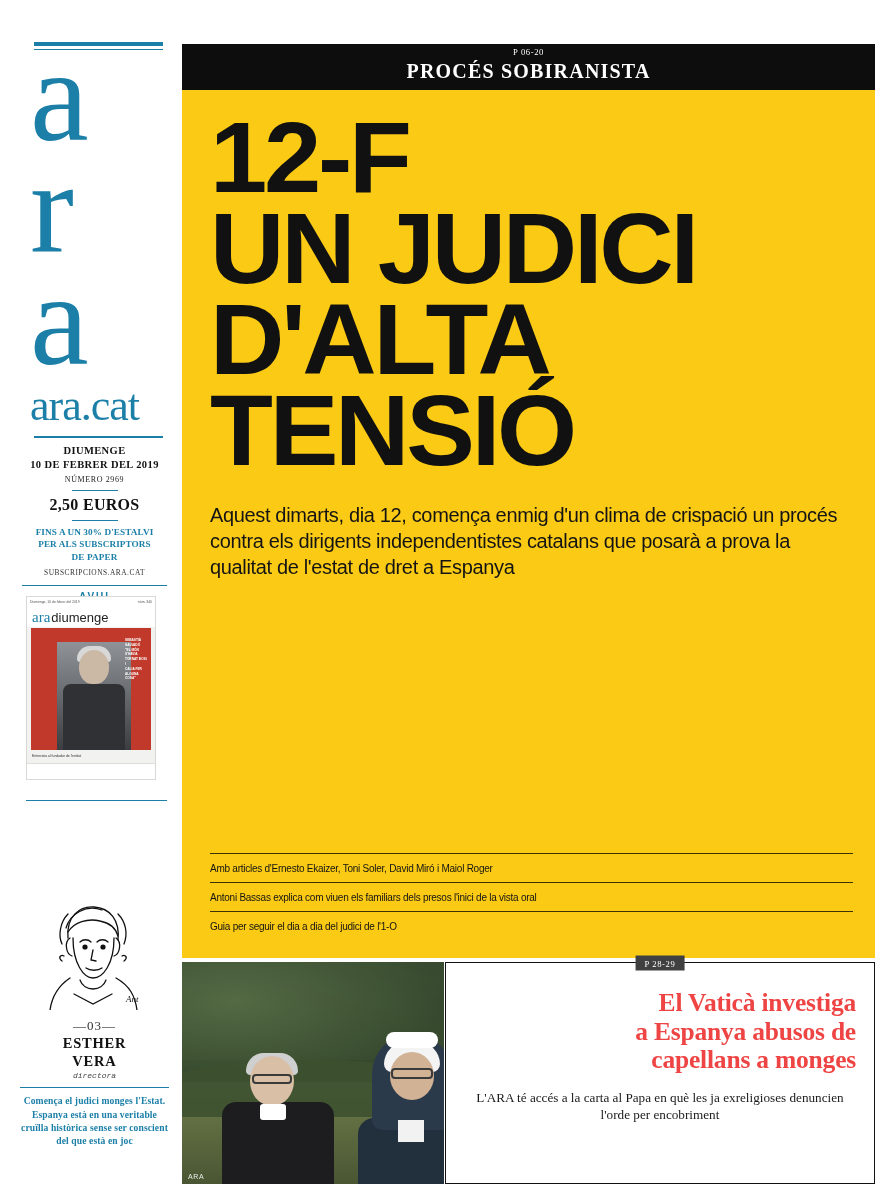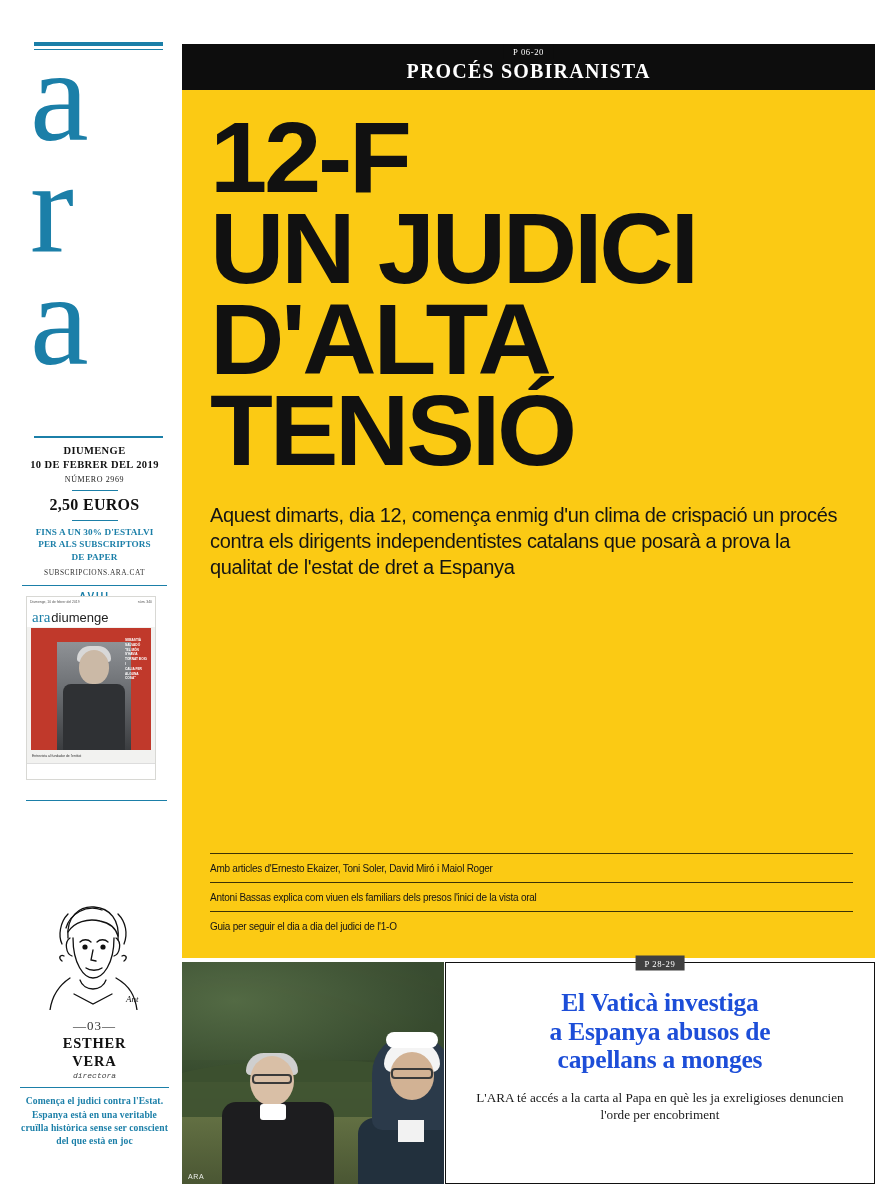--- a/index.html
+++ b/index.html
@@ -418,22 +418,22 @@
     font-family: "Liberation Serif", serif;
     font-size: 8.6px;
     letter-spacing: 0.6px;
     padding: 3px 9px 2px 9px;
   }
   .bt-title {
     font-family: "Liberation Serif", serif;
     font-weight: bold;
     font-size: 25.5px;
     line-height: 1.12;
-    text-align: center;
-    color: #1d4ed8;
+    text-align: right;
+    color: #ef4444;
     letter-spacing: -0.2px;
     margin-top: 6px;
   }
   .bt-sub {
     font-family: "Liberation Serif", serif;
     font-size: 13.2px;
     line-height: 1.32;
     text-align: center;
     color: #1a1a1a;
     margin-top: 14px;
@@ -447,20 +447,21 @@
 
   <div class="left-col">
 
     <div class="rule-top"></div>
     <div class="rule-top2"></div>
 
     <div class="logo-block">
       <span class="logo-letter a1">a</span>
       <span class="logo-letter r">r</span>
       <span class="logo-letter a2">a</span>
+      <div class="logo-dotcat">ara.cat</div>
     </div>
 
     <div class="rule-under-logo"></div>
 
     <div class="masthead-meta">
       <div class="mm-date">DIUMENGE</div>
       <div class="mm-date">10 DE FEBRER DEL 2019</div>
       <div class="mm-num">NÚMERO 2969</div>
       <div class="mm-sep"></div>
       <div class="mm-price">2,50 EUROS</div>
@@ -530,21 +531,21 @@
         <text x="86" y="104" font-family="Liberation Serif, serif" font-size="9" fill="#111" font-style="italic">Ant</text>
       </svg>
     </div>
 
     <div class="opinion">
       <div class="op-num">—03—</div>
       <div class="op-name">ESTHER</div>
       <div class="op-name">VERA</div>
       <div class="op-role">directora</div>
       <div class="op-sep"></div>
-      <div class="op-text">Comença el judici contra l'Estat. Espanya està en una veritable cruïlla històrica sense ser conscient del que està en joc</div>
+      <div class="op-text">Comença el judici monges l'Estat. Espanya està en una veritable cruïlla històrica sense ser conscient del que està en joc</div>
     </div>
   </div>
 
   <div class="main-col">
 
     <div class="kicker-bar">
       <div class="kicker-pill">P 06-20</div>
       <div class="kicker-text">PROCÉS SOBIRANISTA</div>
     </div>
 

